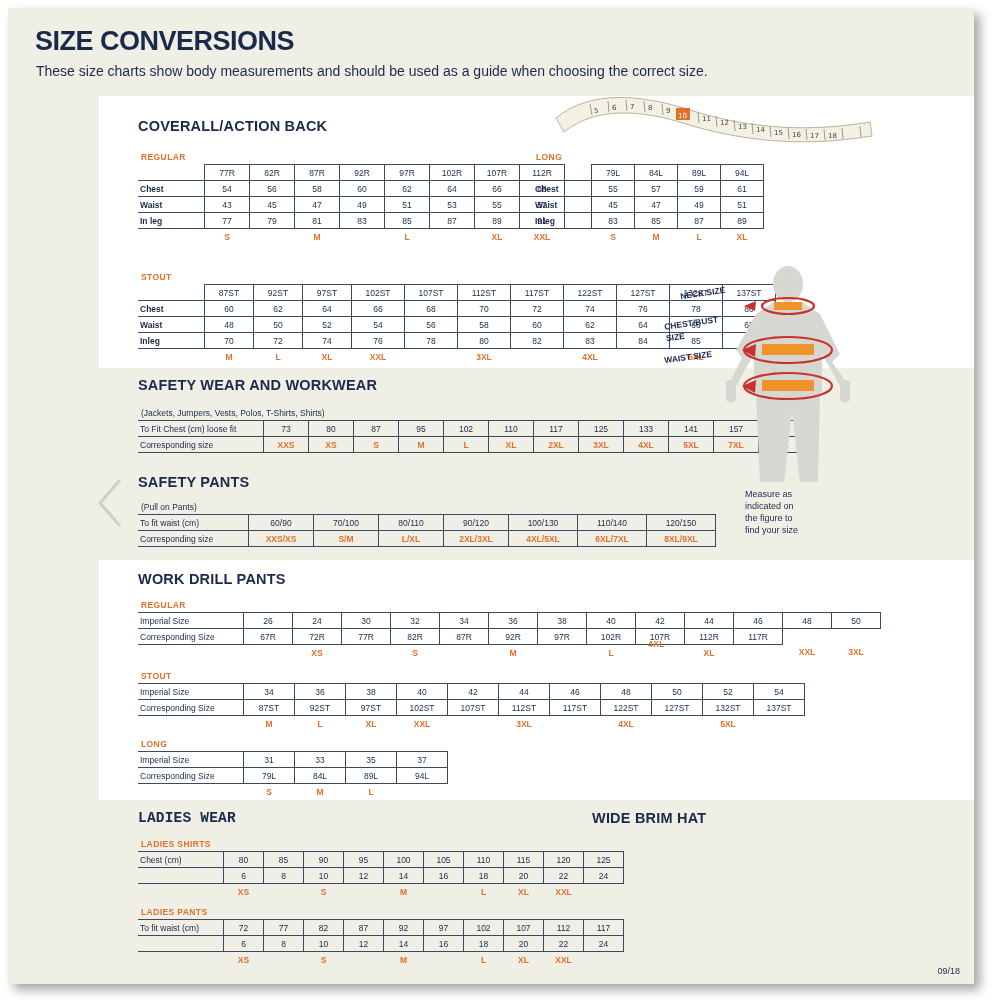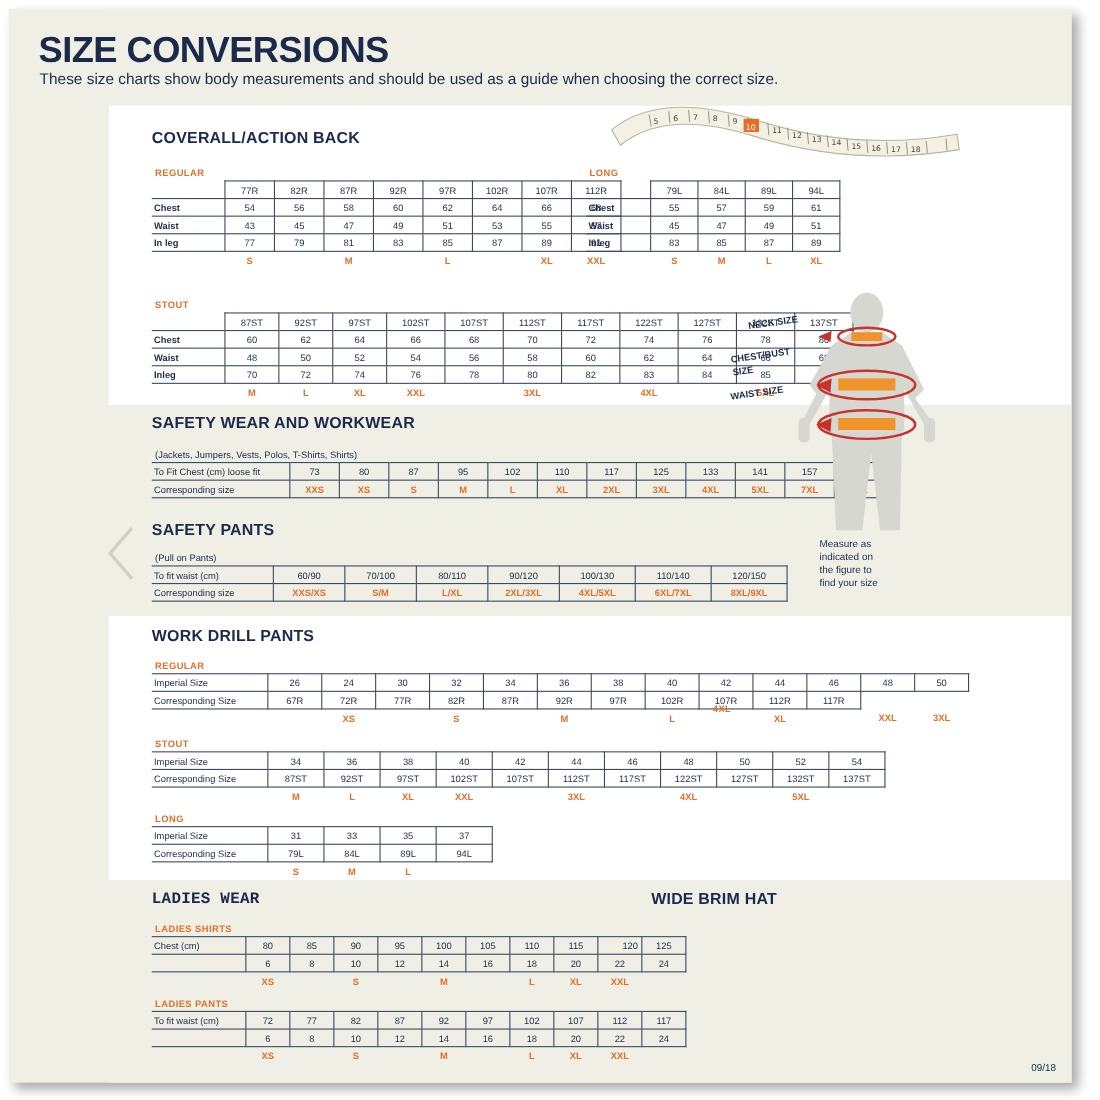--- a/index.html
+++ b/index.html
@@ -24,21 +24,21 @@
   
   .white-col{
     position:absolute;left:99px;top:8px;width:875px;height:976px;
     background:#ffffff;
   }
   
   .band{position:absolute;left:8px;background:#efefe6;}
 
   h1.title{
     position:absolute;left:35px;top:26px;margin:0;
-    font-size:33px;font-weight:bold;letter-spacing:-0.5px;color:#1b2a4a;
+    font-size:27px;font-weight:bold;letter-spacing:-0.5px;color:#1b2a4a;
   }
   .subtitle{
     position:absolute;left:36px;top:63px;
     font-size:14px;color:#1b2a4a;
   }
   .sec-title{
     position:absolute;font-size:14.5px;font-weight:bold;color:#1b2a4a;
     letter-spacing:0.2px;
   }
   .grp-label{
@@ -554,21 +554,21 @@
         <tr>
       <td class="lblp" style="width:80px;">Chest (cm)</td>
       <td style="width:33px;">80</td>
       <td style="width:33px;">85</td>
       <td style="width:33px;">90</td>
       <td style="width:33px;">95</td>
       <td style="width:33px;">100</td>
       <td style="width:33px;">105</td>
       <td style="width:33px;">110</td>
       <td style="width:33px;">115</td>
-      <td style="width:33px;text-align:right;">120</td>
+      <td style="width:33px;">120</td>
       <td style="width:33px;">125</td>
     </tr>
     <tr>
       <td class="lblp"></td>
       <td>6</td>
       <td>8</td>
       <td>10</td>
       <td>12</td>
       <td>14</td>
       <td>16</td>

